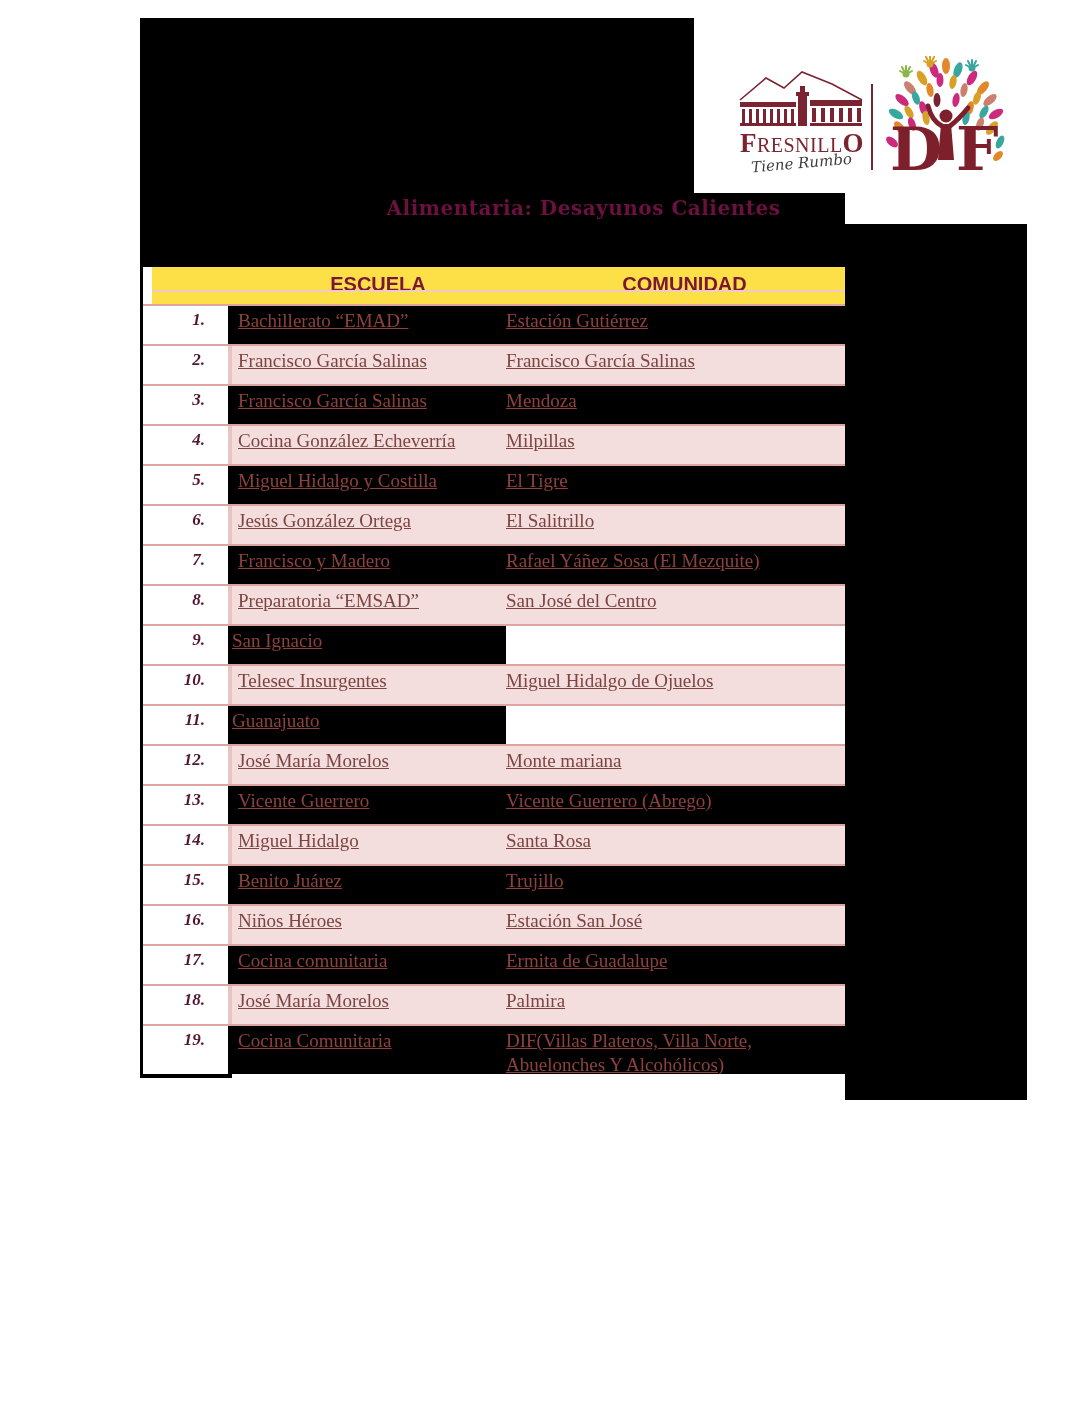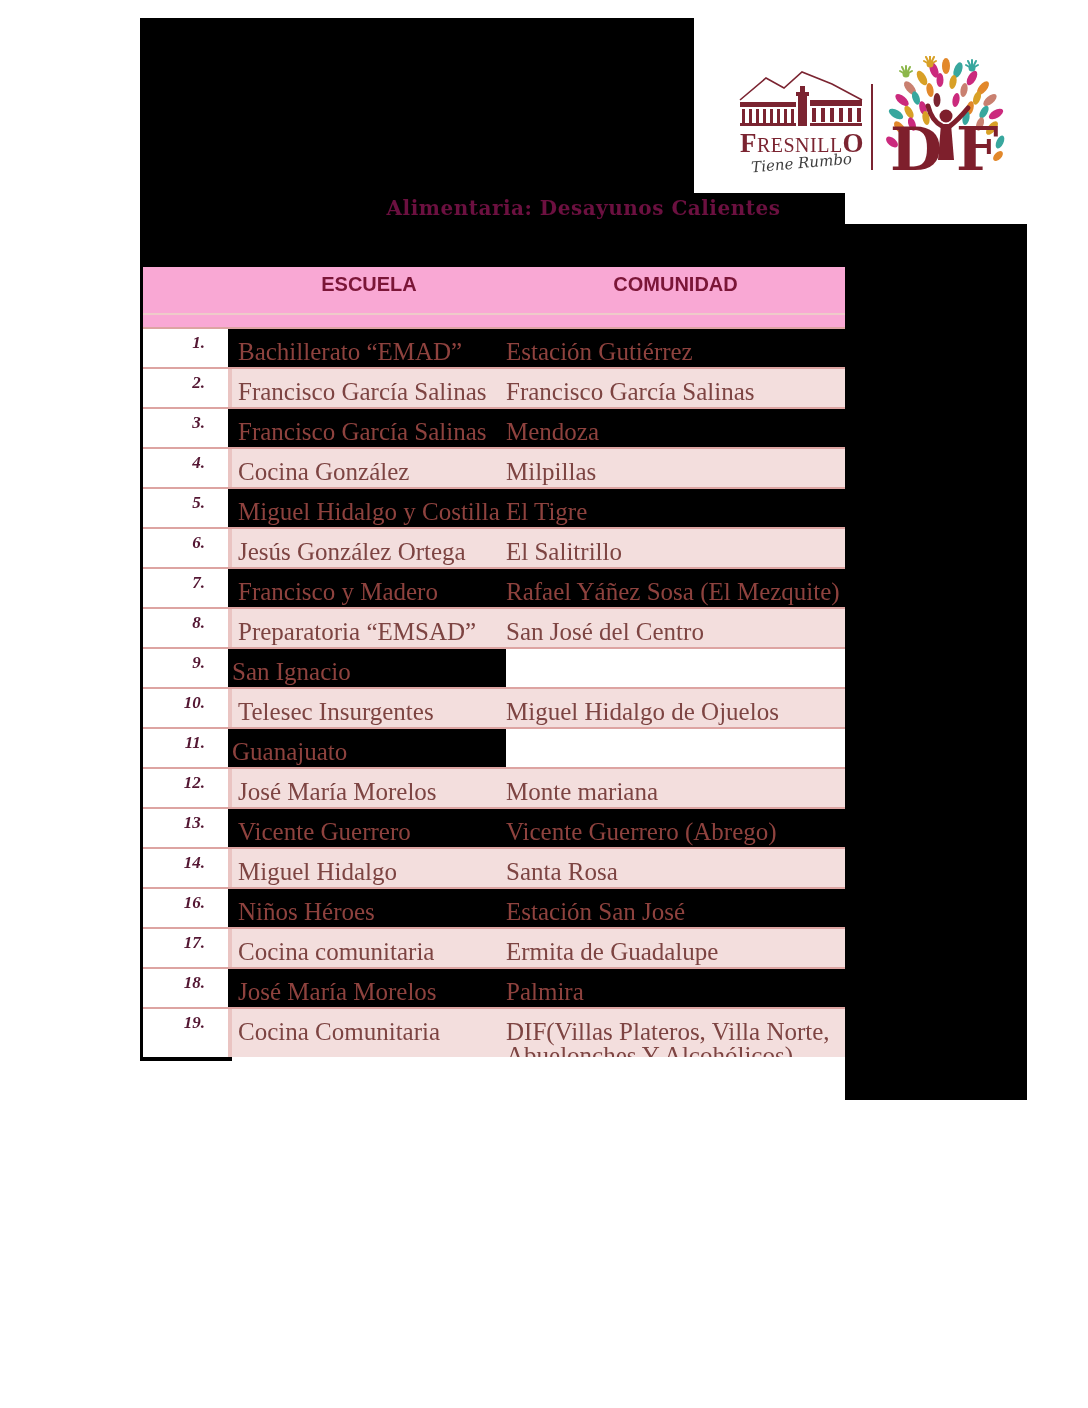--- a/index.html
+++ b/index.html
@@ -27,22 +27,22 @@
   .leaf{stroke:none;}
   .l-mg{fill:var(--c-leaf-magenta);} .l-or{fill:var(--c-leaf-orange);}
   .l-tl{fill:var(--c-leaf-teal);}   .l-mu{fill:var(--c-leaf-mustard);}
   .l-sa{fill:var(--c-leaf-salmon);} .l-mr{fill:var(--c-maroon);}
   
   #school-table{
     position:absolute;left:140px;top:262px;width:702px;
     border-left:3px solid #000;border-top:5px solid #000;z-index:4;
   }
   #table-header{
-    position:relative;height:60px;background:#f9a8d4;
-    display:grid;grid-template-columns:85px 4px 274px 339px;
+    position:relative;height:37px;background:#fde047;
+    display:grid;grid-template-columns:85px 4px 274px 339px;margin-left:9px;
   }
   #table-header .hline{
     position:absolute;left:0;right:0;bottom:12px;height:2px;background:var(--c-border-light);
   }
   .hcell{
     padding-top:6px;text-align:center;
     font-family:"Liberation Sans",sans-serif;font-weight:bold;font-size:20px;
     color:var(--c-header);
   }
   .trow{
@@ -51,22 +51,22 @@
   }
   .trow .cell{height:38px;overflow:hidden;}
   .trow:last-child .cell{height:48px;}
   .num{
     text-align:right;padding:4px 23px 0 0;box-sizing:border-box;
     font-weight:bold;font-style:italic;font-size:17px;color:var(--c-number);
     background:#fff;
   }
   .vline{background:var(--c-vline);}
   .esc,.com{
-    font-size:25px;line-height:24px;padding-top:11px;box-sizing:border-box;
-    background:var(--c-pink);color:var(--c-text-light);
+    font-size:19px;line-height:24px;padding-top:3px;box-sizing:border-box;
+    background:var(--c-pink);color:var(--c-text-light);text-decoration:underline;
   }
   .esc{padding-left:6px;}
   .com{white-space:pre-line;}
   .trow:nth-child(even) .esc,
   .trow:nth-child(even) .com,
   .trow:nth-child(even) .vline{background:#000;color:var(--c-text-dark);}
   #table-body{position:relative;}
   #num-col-bottom-border{
     position:absolute;left:-3px;bottom:-4px;width:92px;height:4px;background:#000;
   }
@@ -258,20 +258,26 @@
         <div class="cell esc">Vicente Guerrero</div>
         <div class="cell com">Vicente Guerrero (Abrego)</div>
       </div>
       <div class="trow">
         <div class="cell num">14.</div>
         <div class="vline"></div>
         <div class="cell esc">Miguel Hidalgo</div>
         <div class="cell com">Santa Rosa</div>
       </div>
       <div class="trow">
+        <div class="cell num">15.</div>
+        <div class="vline"></div>
+        <div class="cell esc">Benito Juárez</div>
+        <div class="cell com">Trujillo</div>
+      </div>
+      <div class="trow">
         <div class="cell num">16.</div>
         <div class="vline"></div>
         <div class="cell esc">Niños Héroes</div>
         <div class="cell com">Estación San José</div>
       </div>
       <div class="trow">
         <div class="cell num">17.</div>
         <div class="vline"></div>
         <div class="cell esc">Cocina comunitaria</div>
         <div class="cell com">Ermita de Guadalupe</div>

